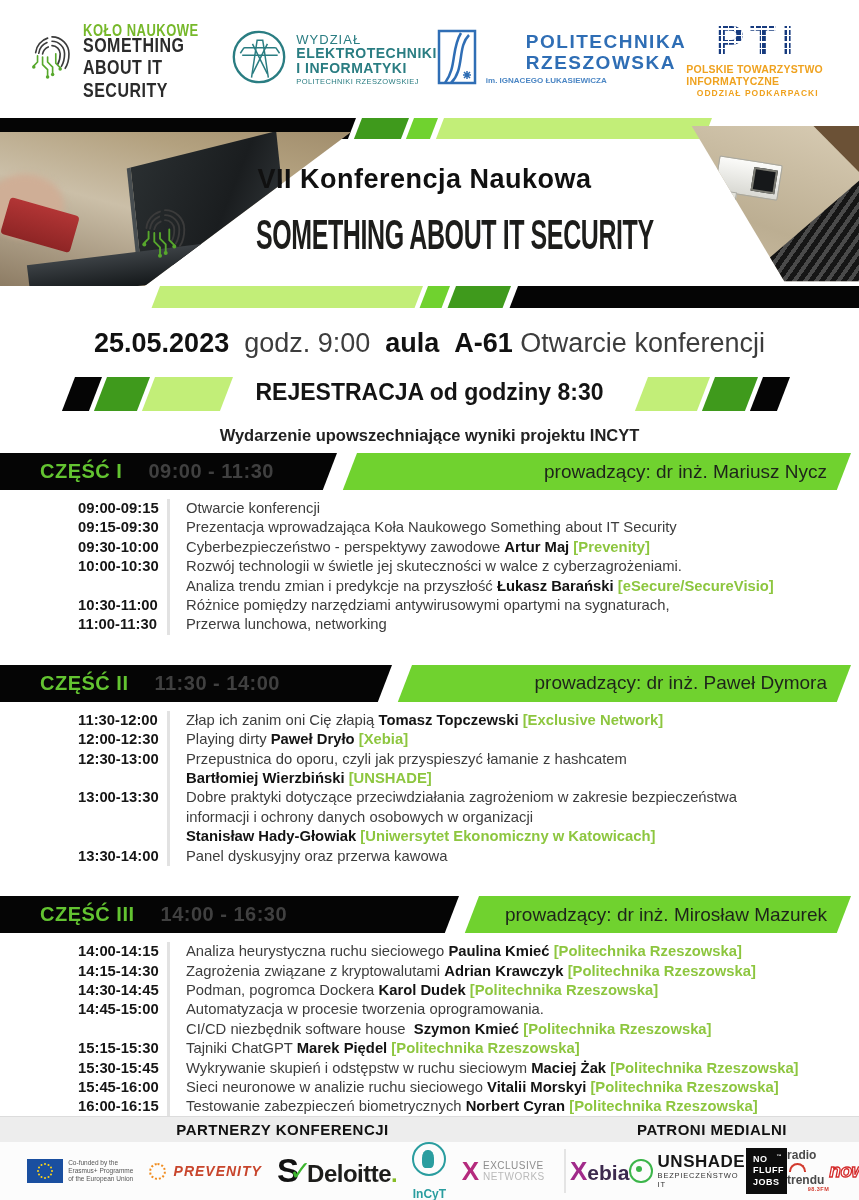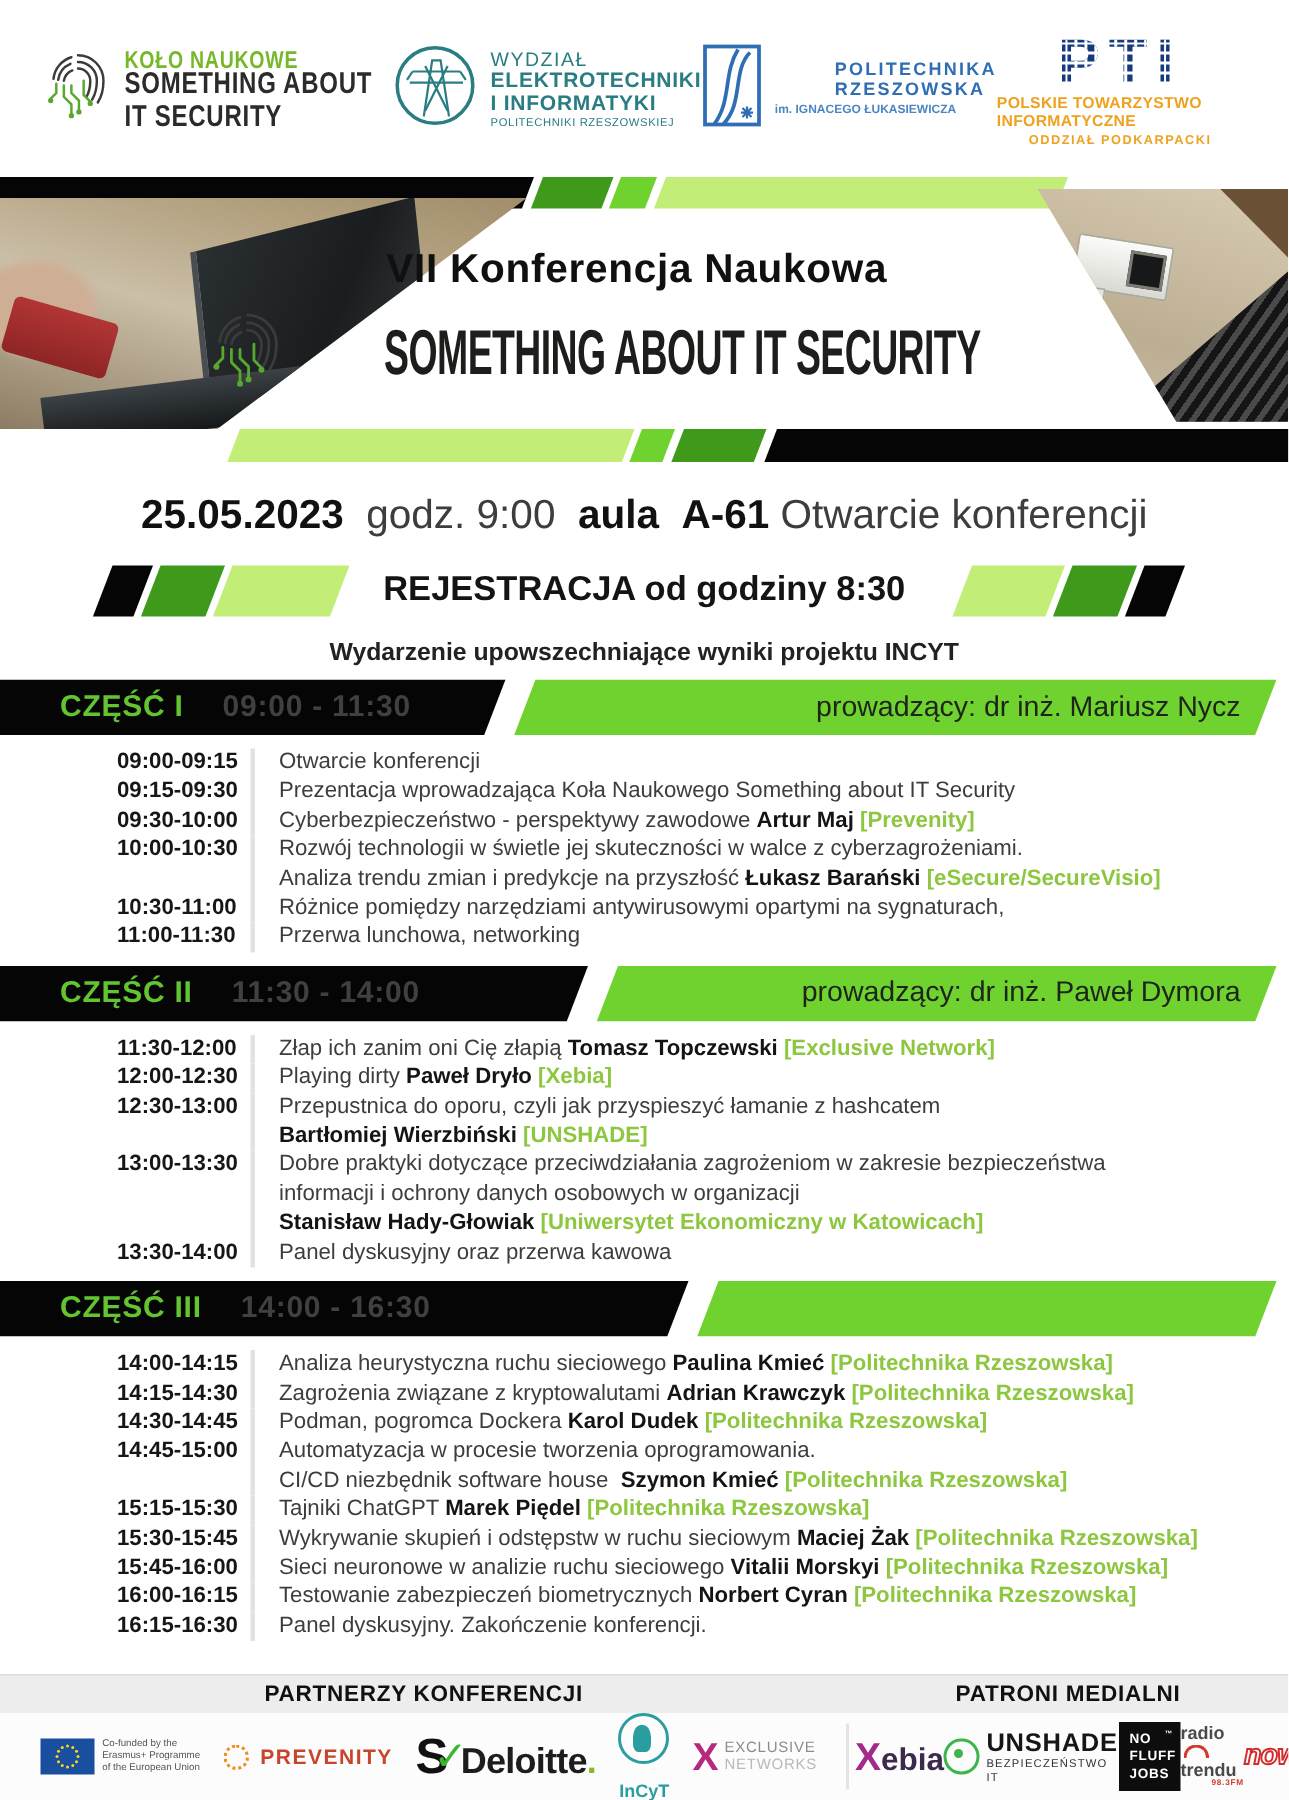--- a/index.html
+++ b/index.html
@@ -10,21 +10,21 @@
   .logos-row{position:absolute;top:8px;left:0;right:0;height:102px;display:flex;align-items:center;justify-content:space-between;padding:0 30px;box-sizing:border-box;}
   .logo{display:flex;align-items:center;gap:9px;}
   .condensed{display:inline-block;transform:scaleY(1.25);transform-origin:center;letter-spacing:.5px;}
   .kolo-text .t1{color:#76b82a;font-weight:bold;font-size:13px;}
   .kolo-text .t2{color:#2b2b2b;font-weight:bold;font-size:16px;margin-top:3px;}
   .weii-text{color:#2a7d82;line-height:1.05;}
   .weii-text .w1{font-size:13px;letter-spacing:1px;}
   .weii-text .w2,.weii-text .w3{font-size:14px;font-weight:bold;letter-spacing:.5px;}
   .weii-text .w4{font-size:7.5px;margin-top:2px;letter-spacing:.4px;}
   .prz-text{color:#2f6eb5;line-height:1.1;}
-  .prz-text .p1,.prz-text .p2{font-size:12px;font-weight:bold;letter-spacing:1.5px;padding-left:40px;}
+  .prz-text .p1,.prz-text .p2{font-size:19px;font-weight:bold;letter-spacing:1.5px;padding-left:40px;}
   .prz-text .p3{font-size:8px;font-weight:bold;margin-top:3px;color:#4b86c4;}
   .pti{display:flex;flex-direction:column;align-items:center;}
   .pti-abbr{font-size:42px;line-height:40px;font-weight:bold;letter-spacing:6px;color:#163a7e;
     background-image:repeating-linear-gradient(90deg,transparent 0 5px,#fff 5px 6.6px),repeating-linear-gradient(0deg,#163a7e 0 5px,#fff 5px 6.6px);
     -webkit-background-clip:text;background-clip:text;-webkit-text-fill-color:transparent;}
   @supports not (background-clip:text){.pti-abbr{-webkit-text-fill-color:#163a7e;color:#163a7e;background:none;}}
   .pti-sub1{color:#efa21f;font-weight:bold;font-size:10.5px;margin-top:2px;letter-spacing:.2px;}
   .pti-sub2{color:#efa21f;font-weight:bold;font-size:8.5px;margin-top:1px;letter-spacing:1px;}
 
   
@@ -74,40 +74,40 @@
   .part-head{position:relative;height:37px;overflow:hidden;}
   .ph-black{position:absolute;top:0;bottom:0;left:-14px;background:#050505;}
   .ph-green{position:absolute;top:0;bottom:0;right:8px;background:#70d22f;}
   .part1 .ph-black{width:351px;} .part1 .ph-green{left:357px;}
   .part2 .ph-black{width:406px;} .part2 .ph-green{left:412px;}
   .part3 .ph-black{width:473px;} .part3 .ph-green{left:479px;}
   .ph-black-text{position:absolute;left:40px;top:0;bottom:0;display:flex;align-items:center;}
   .ph-label{color:#63c431;font-weight:bold;font-size:20px;letter-spacing:.5px;}
   .ph-time{color:#404040;font-weight:bold;font-size:20px;margin-left:26px;letter-spacing:.5px;}
   .ph-green-text{position:absolute;right:32px;top:0;bottom:0;display:flex;align-items:center;font-size:19px;color:#1d241a;}
-  .rows{padding:9px 0 9px 78px;}
+  .rows{padding:9px 0 30px 78px;}
   .srow{display:flex;}
   .stime{flex:0 0 89px;font-weight:bold;color:#161616;font-size:14.8px;line-height:19.4px;}
   .sdesc{border-left:3px solid #e2e2e2;padding-left:16px;font-size:14.8px;line-height:19.4px;color:#3d3d3d;white-space:pre-wrap;}
   .seg-b{font-weight:bold;color:#141414;}
   .seg-g{font-weight:bold;color:#8dc63f;}
 
   
   .footer-bar{position:absolute;top:1116px;left:0;right:0;height:26px;background:#ededed;border-top:1px solid #dcdcdc;}
   .fb-title{position:absolute;top:4px;font-size:15px;font-weight:bold;color:#111;letter-spacing:.5px;}
   .fb-partners{left:0;width:565px;text-align:center;}
   .fb-media{left:565px;right:0;text-align:center;}
   .footer-logos{position:absolute;top:1142px;left:0;right:0;height:58px;background:#fcfcfc;display:flex;align-items:center;}
   .fl-left{flex:0 0 548px;display:flex;align-items:center;justify-content:space-evenly;padding-left:12px;}
   .fl-div{flex:0 0 2px;height:44px;background:#e4e4e4;margin:0 4px;}
   .fl-right{flex:1;display:flex;align-items:center;justify-content:space-evenly;padding-right:10px;}
   .eu{display:flex;align-items:center;gap:5px;}
   .eu-flag{width:36px;height:24px;background:#1a4fa0;position:relative;}
   .eu-text{font-size:6.5px;color:#555;line-height:1.25;}
-  .prevenity{display:flex;gap:8px;}
+  .prevenity{display:flex;gap:8px;font-style:italic;}
   .prev-ic{width:13px;height:13px;border:2px dotted #f08c1e;border-radius:50%;}
   .prev-word{color:#c8452c;font-weight:bold;font-size:14px;letter-spacing:1px;}
   .sv-deloitte{display:flex;align-items:baseline;gap:8px;}
   .sv-mark{position:relative;font-weight:bold;font-size:33px;color:#111;line-height:1;}
   .sv-check{position:absolute;left:12px;top:4px;color:#3cb52e;font-size:27px;font-weight:bold;}
   .deloitte-word{font-weight:bold;font-size:24px;color:#1d1d1b;letter-spacing:-.5px;}
   .deloitte-dot{color:#86bc25;}
   .incyt{display:flex;flex-direction:column;align-items:center;}
   .incyt-ic{width:30px;height:30px;border:2px solid #2a9d9f;border-radius:50%;position:relative;overflow:hidden;}
   .incyt-ic::after{content:"";position:absolute;left:8px;top:6px;width:12px;height:18px;background:#2a9d9f;border-radius:45% 45% 30% 30%;}
@@ -367,20 +367,21 @@
         </div>
       </section>
       <section class="part part3">
         <div class="part-head">
        <div class="ph-black skew"></div>
        <div class="ph-green skew"></div>
        <div class="ph-black-text">
          <span class="ph-label">CZĘŚĆ III</span>
          <span class="ph-time">14:00 - 16:30</span>
        </div>
+       <div class="ph-green-text">prowadzący: dr inż. Mirosław Mazurek</div>
      </div>
      <div class="rows">
           <div class="srow">
             <div class="stime">14:00-14:15</div>
             <div class="sdesc"><div class="line"><span class="seg-n">Analiza heurystyczna ruchu sieciowego </span><span class="seg-b">Paulina Kmieć</span><span class="seg-n"> </span><span class="seg-g">[Politechnika Rzeszowska]</span></div></div>
           </div>
           <div class="srow">
             <div class="stime">14:15-14:30</div>
             <div class="sdesc"><div class="line"><span class="seg-n">Zagrożenia związane z kryptowalutami </span><span class="seg-b">Adrian Krawczyk</span><span class="seg-n"> </span><span class="seg-g">[Politechnika Rzeszowska]</span></div></div>
           </div>

